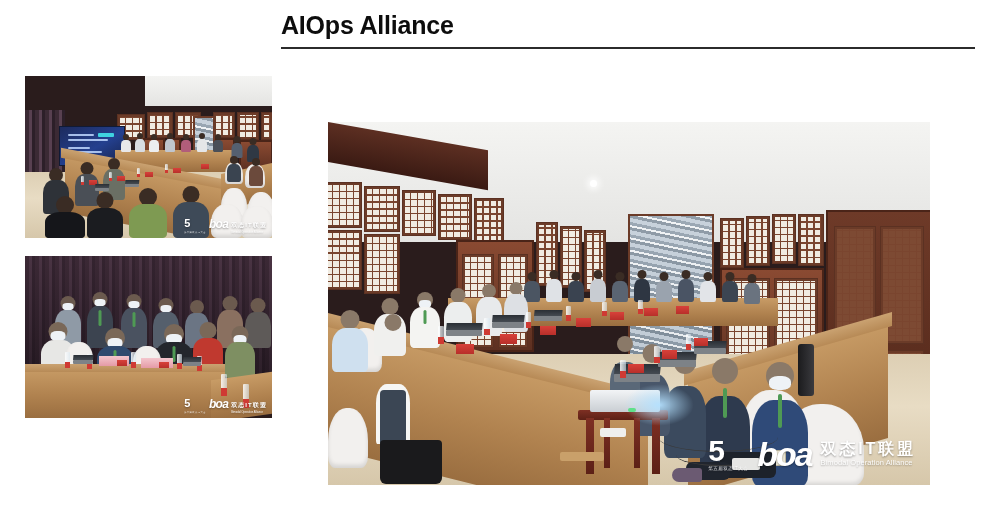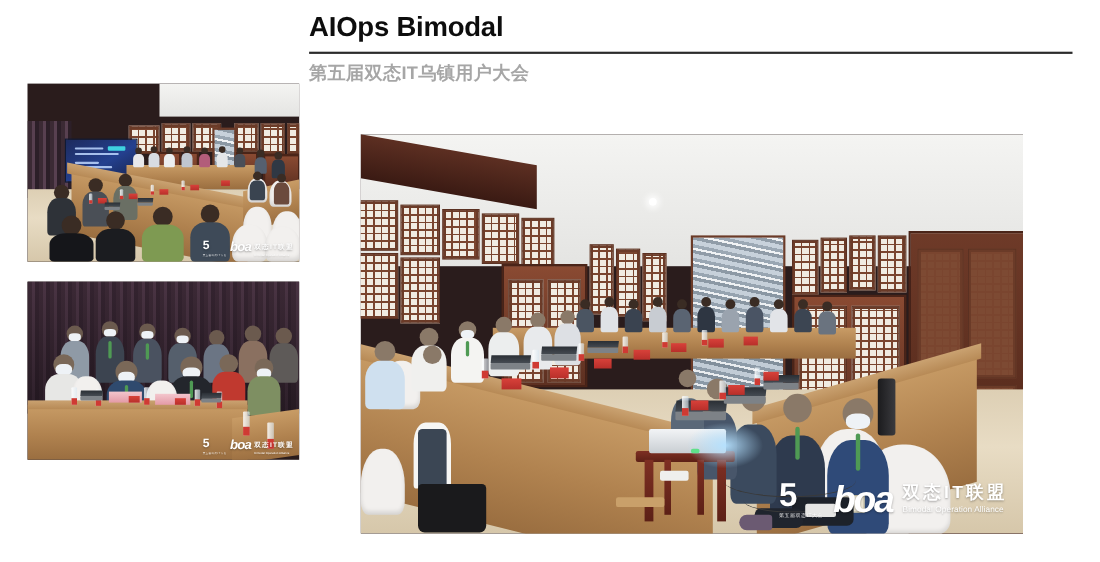--- a/index.html
+++ b/index.html
@@ -263,23 +263,22 @@
   .wm-lg .wm-boa { font-size: 34px; margin: 0 9px; }
   .wm-lg .wm-cn  { font-size: 16px; }
   .wm-lg .wm-en  { font-size: 7.5px; }
 </style>
 </head>
 <body>
 
 <div id="slide">
 
   <div class="header">
-    <div class="slide-title">AIOps Bimodal</div>
+    <div class="slide-title">AIOps Alliance</div>
     <div class="title-rule"></div>
-    <div class="slide-subtitle">第五届双态IT乌镇用户大会</div>
   </div>
 
   <div class="photo" id="photo-thumb-top">
     <div class="scene">
 
       <div class="ceiling" style="left:-10px;top:-6px;width:200px;height:58px;transform:rotate(-13deg);"></div>
       <div class="ceiling" style="left:150px;top:-10px;width:140px;height:42px;transform:rotate(-4deg);"></div>
 
       <div class="sky" style="left:120px;top:0px;width:140px;height:30px;"></div>
 

